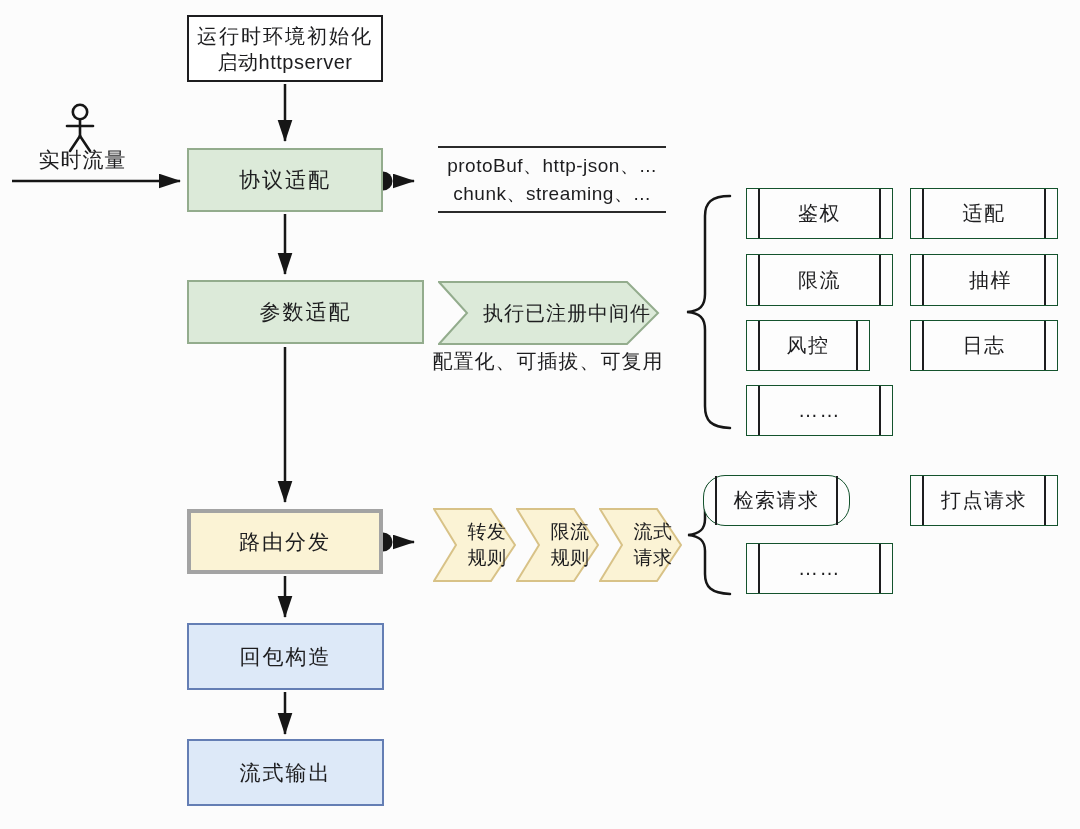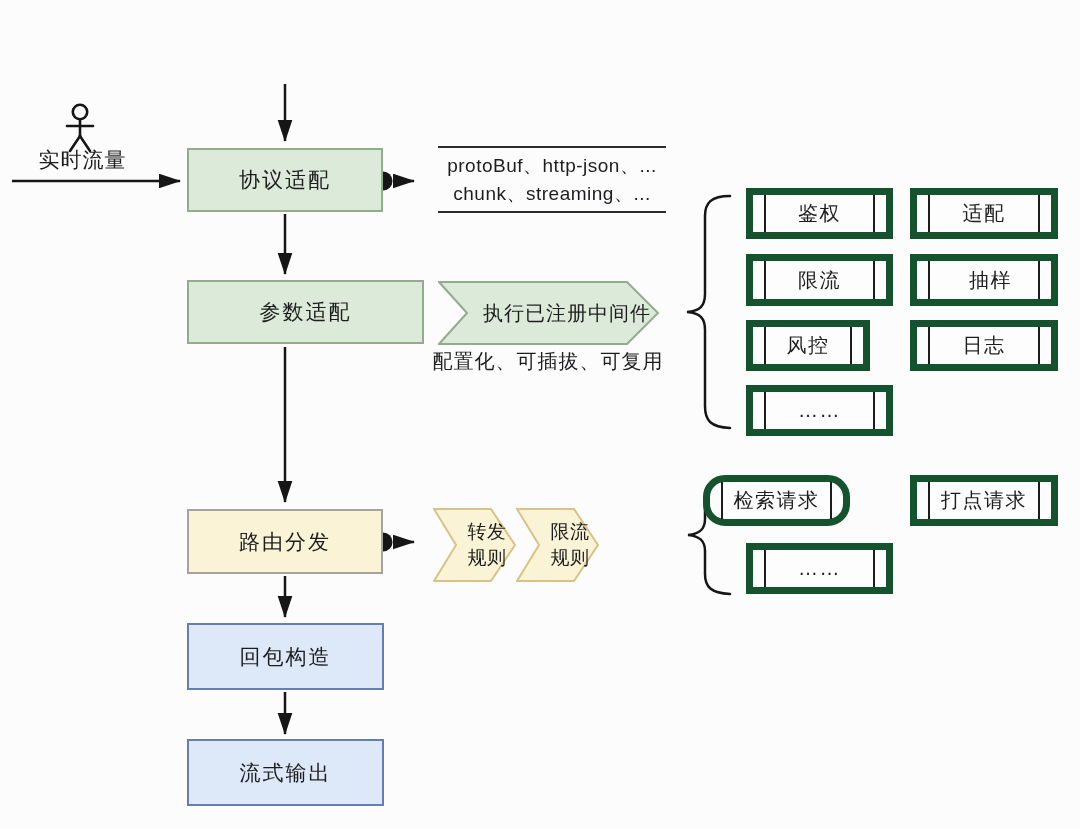--- a/index.html
+++ b/index.html
@@ -8,25 +8,25 @@
     font-family:"Liberation Sans","DejaVu Sans",sans-serif;color:#1d1d1f;
   }
   
   .node{
     position:absolute;box-sizing:border-box;display:flex;flex-direction:column;
     align-items:center;justify-content:center;text-align:center;
     font-size:21px;font-weight:500;letter-spacing:2px;line-height:26px;
   }
   .node.plain{background:#ffffff;border:2px solid #1d1d1f;}
   .node.green{background:#dcead9;border:2px solid #93ac8d;}
-  .node.yellow{background:#fbf3d5;border:2px solid #a3a3a3;}
+  .node.yellow{background:#fbf3d5;border:4px solid #a3a3a3;}
   .node.blue{background:#dde9f8;border:2px solid #647eb4;}
   
   .pbox{
-    position:absolute;box-sizing:border-box;background:#fdfdfd;border:7px solid #14532d;
+    position:absolute;box-sizing:border-box;background:#fdfdfd;border:1px solid #14532d;
     display:flex;align-items:center;justify-content:center;text-align:center;
     font-size:20px;font-weight:500;letter-spacing:1.5px;
   }
   .pbox::before,.pbox::after{
     content:"";position:absolute;top:0;bottom:0;width:2px;background:#1d1d1f;
   }
   .pbox::before{left:11px;}
   .pbox::after{right:11px;}
   
   .note{
@@ -90,20 +90,24 @@
       <circle cx="383" cy="181" r="9.5"></circle>
       <circle cx="383" cy="312" r="9.5"></circle>
       <circle cx="383" cy="542" r="9.5"></circle>
     </g>
 
     <path d="M730,196 C711,196 705,203 705,216 L705,294 C705,306 700,311 687,312 C700,313 705,318 705,330 L705,406 C705,421 711,427 730,428" stroke="#161616" stroke-width="2.5" fill="none" stroke-linecap="round"></path>
 
     <path d="M730,478 C711,478 705,485 705,497 L705,519 C705,529 700,534 688,535 C700,536 705,541 705,551 L705,574 C705,587 711,593 730,594" stroke="#161616" stroke-width="2.5" fill="none" stroke-linecap="round"></path>
   </svg>
 
+  <div class="node plain" style="left:187px;top:15px;width:196px;height:67px;font-size:20px;">
+    <div>运行时环境初始化</div>
+    <div style="letter-spacing:0.5px;">启动httpserver</div>
+  </div>
 
   <div class="label" style="left:25px;top:146px;width:115px;">实时流量</div>
 
   <div class="node green" style="left:187px;top:148px;width:196px;height:64px;">
     <div>协议适配</div>
   </div>
 
   <div class="note" style="left:438px;top:146px;width:228px;height:67px;">
     <div>protoBuf、http-json、...</div>
     <div>chunk、streaming、...</div>
@@ -159,20 +163,29 @@
   </div>
   <div class="chev small" style="left:516px;top:508px;width:84px;height:74px;">
     <svg width="84" height="74" viewBox="0 0 84 74">
         <polygon points="1,1 58,1 82,37 58,73 1,73 23,37" fill="#fbf3d5" stroke="#d8c287" stroke-width="2"></polygon>
       </svg>
     <div class="chev-text">
       <div>限流</div>
       <div>规则</div>
     </div>
   </div>
+  <div class="chev small" style="left:599px;top:508px;width:84px;height:74px;">
+    <svg width="84" height="74" viewBox="0 0 84 74">
+        <polygon points="1,1 58,1 82,37 58,73 1,73 23,37" fill="#fbf3d5" stroke="#d8c287" stroke-width="2"></polygon>
+      </svg>
+    <div class="chev-text">
+      <div>流式</div>
+      <div>请求</div>
+    </div>
+  </div>
 
   <div class="pbox" style="left:703px;top:475px;width:147px;height:51px;border-radius:22px;">
     <span>检索请求</span>
     </div>
   <div class="pbox" style="left:910px;top:475px;width:148px;height:51px;">
     <span>打点请求</span>
     </div>
   <div class="pbox" style="left:746px;top:543px;width:147px;height:51px;">
     <span>……</span>
     </div>

